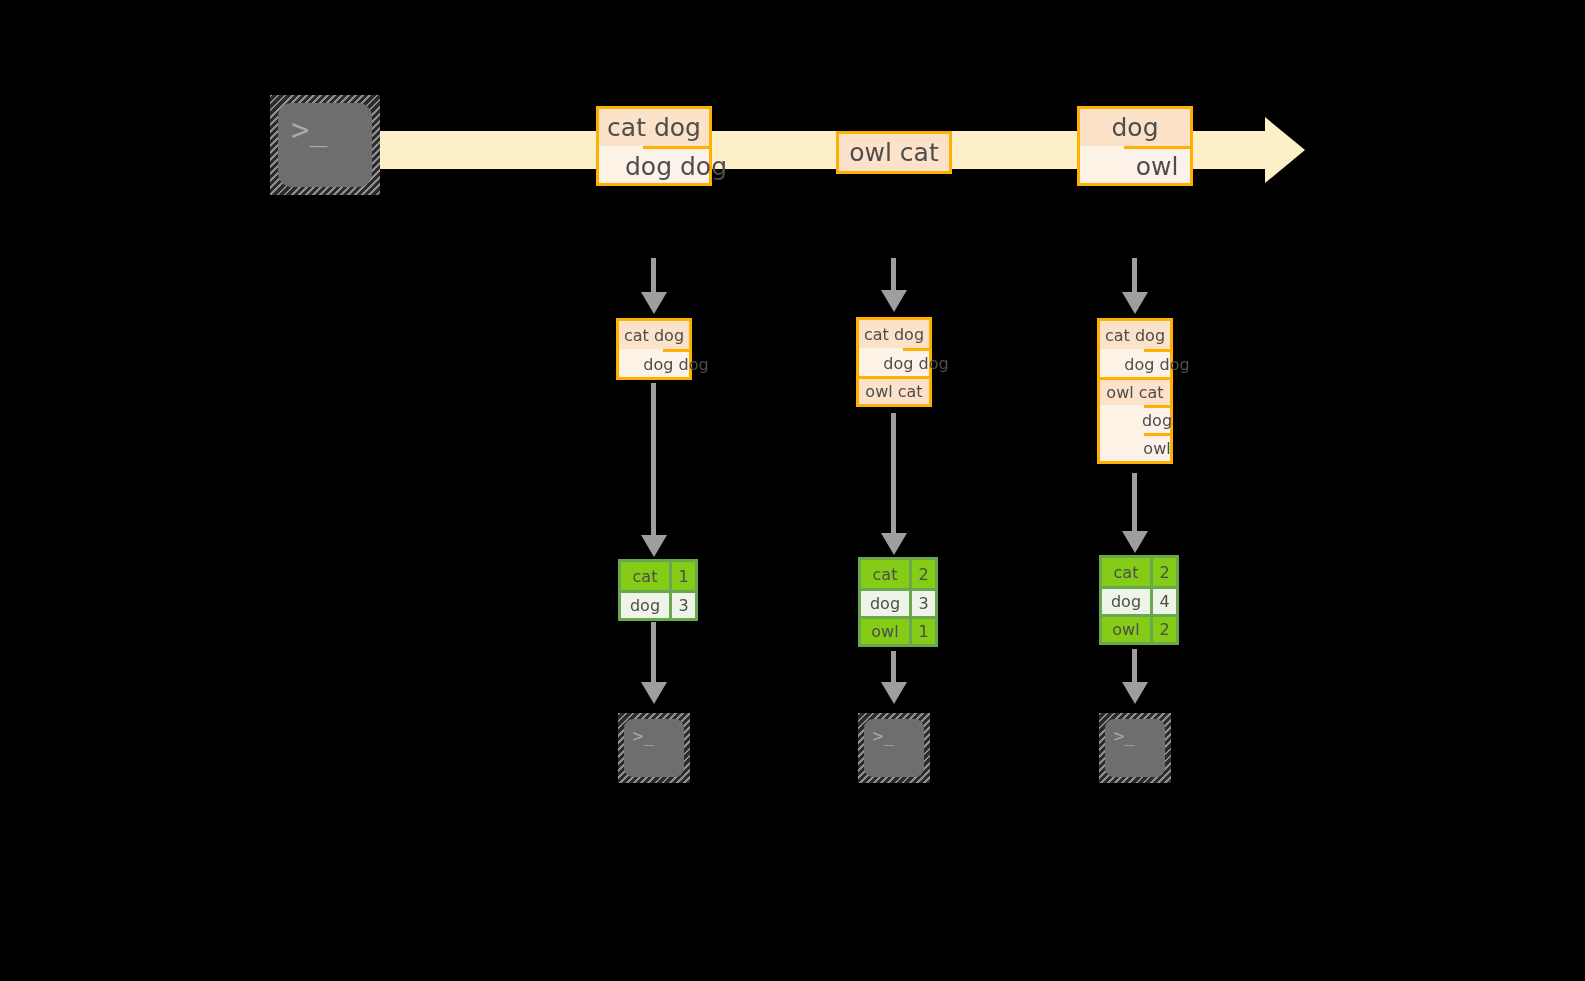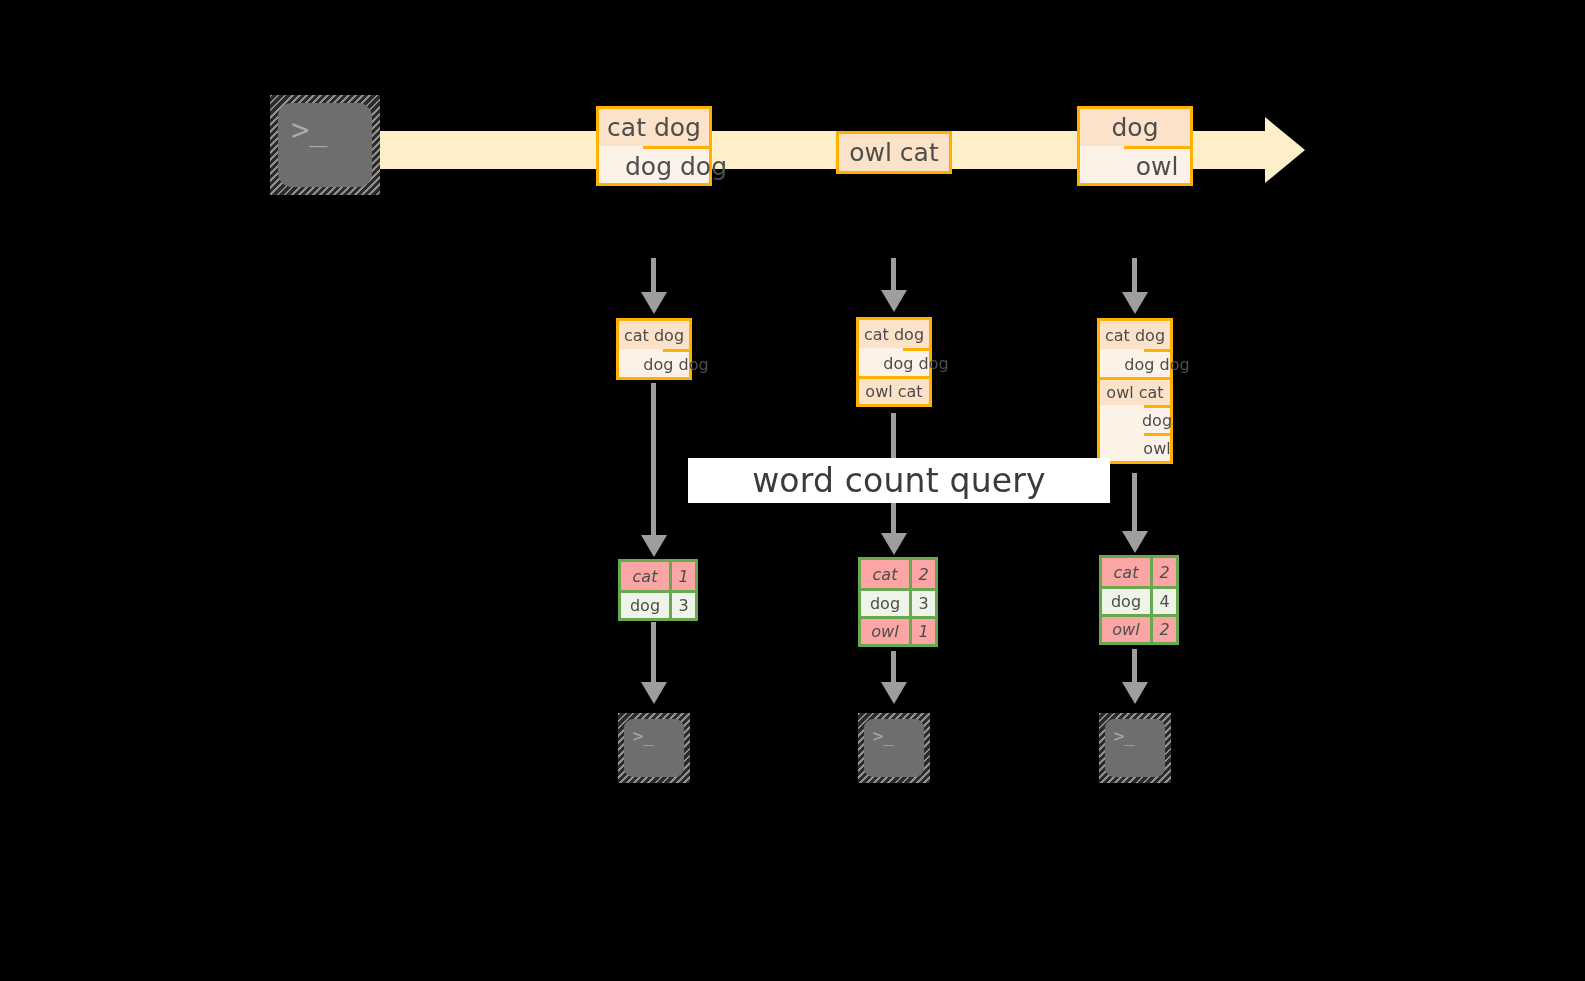--- a/index.html
+++ b/index.html
@@ -96,21 +96,21 @@
     box-sizing: border-box;
     border: 3px solid #6aa84f;
     background: #eef3e6;
   }
   .res-table .trow {
     display: flex;
     height: 28px;
     box-sizing: border-box;
   }
   .res-table .trow + .trow { border-top: 3px solid #6aa84f; }
-  .res-table .trow.dark .tc { background: #fca5a5; font-style: italic; }
+  .res-table .trow.dark .tc { background: #84cc16; }
   .res-table .trow.light .tc { background: #eff4e8; }
   .res-table .tc {
     box-sizing: border-box;
     display: flex;
     align-items: center;
     justify-content: center;
     color: #4d4d4d;
     font-size: 16px;
   }
   .res-table .tc.key { width: 48px; }
@@ -280,17 +280,14 @@
 
   <div class="vline" style="left:1132px; top:649px; height:37px;"></div>
   <div class="vhead" style="left:1122px; top:682px;"></div>
 
   <div class="terminal small" style="left:1099px; top:713px; width:72px; height:70px;">
     <div class="tscreen">
       <span class="prompt" style="font-size:18px;">&gt;_</span>
     </div>
   </div>
 
-  <div class="label-band" style="left:688px; top:458px; width:422px; height:45px;">
-    <span class="txt">word count query</span>
-  </div>
 
 </div>
 
 </body></html>

